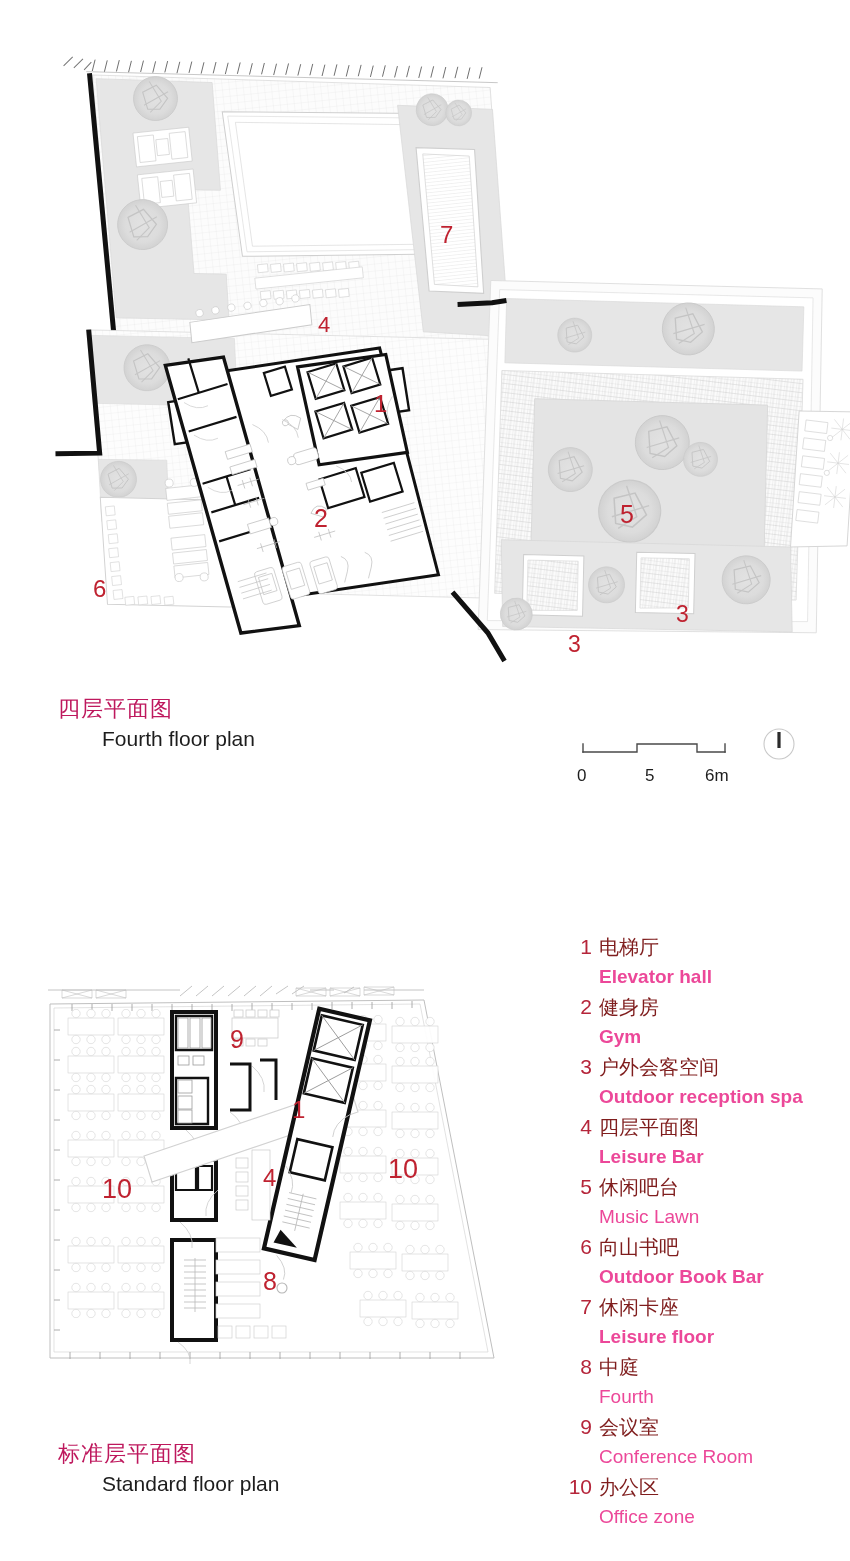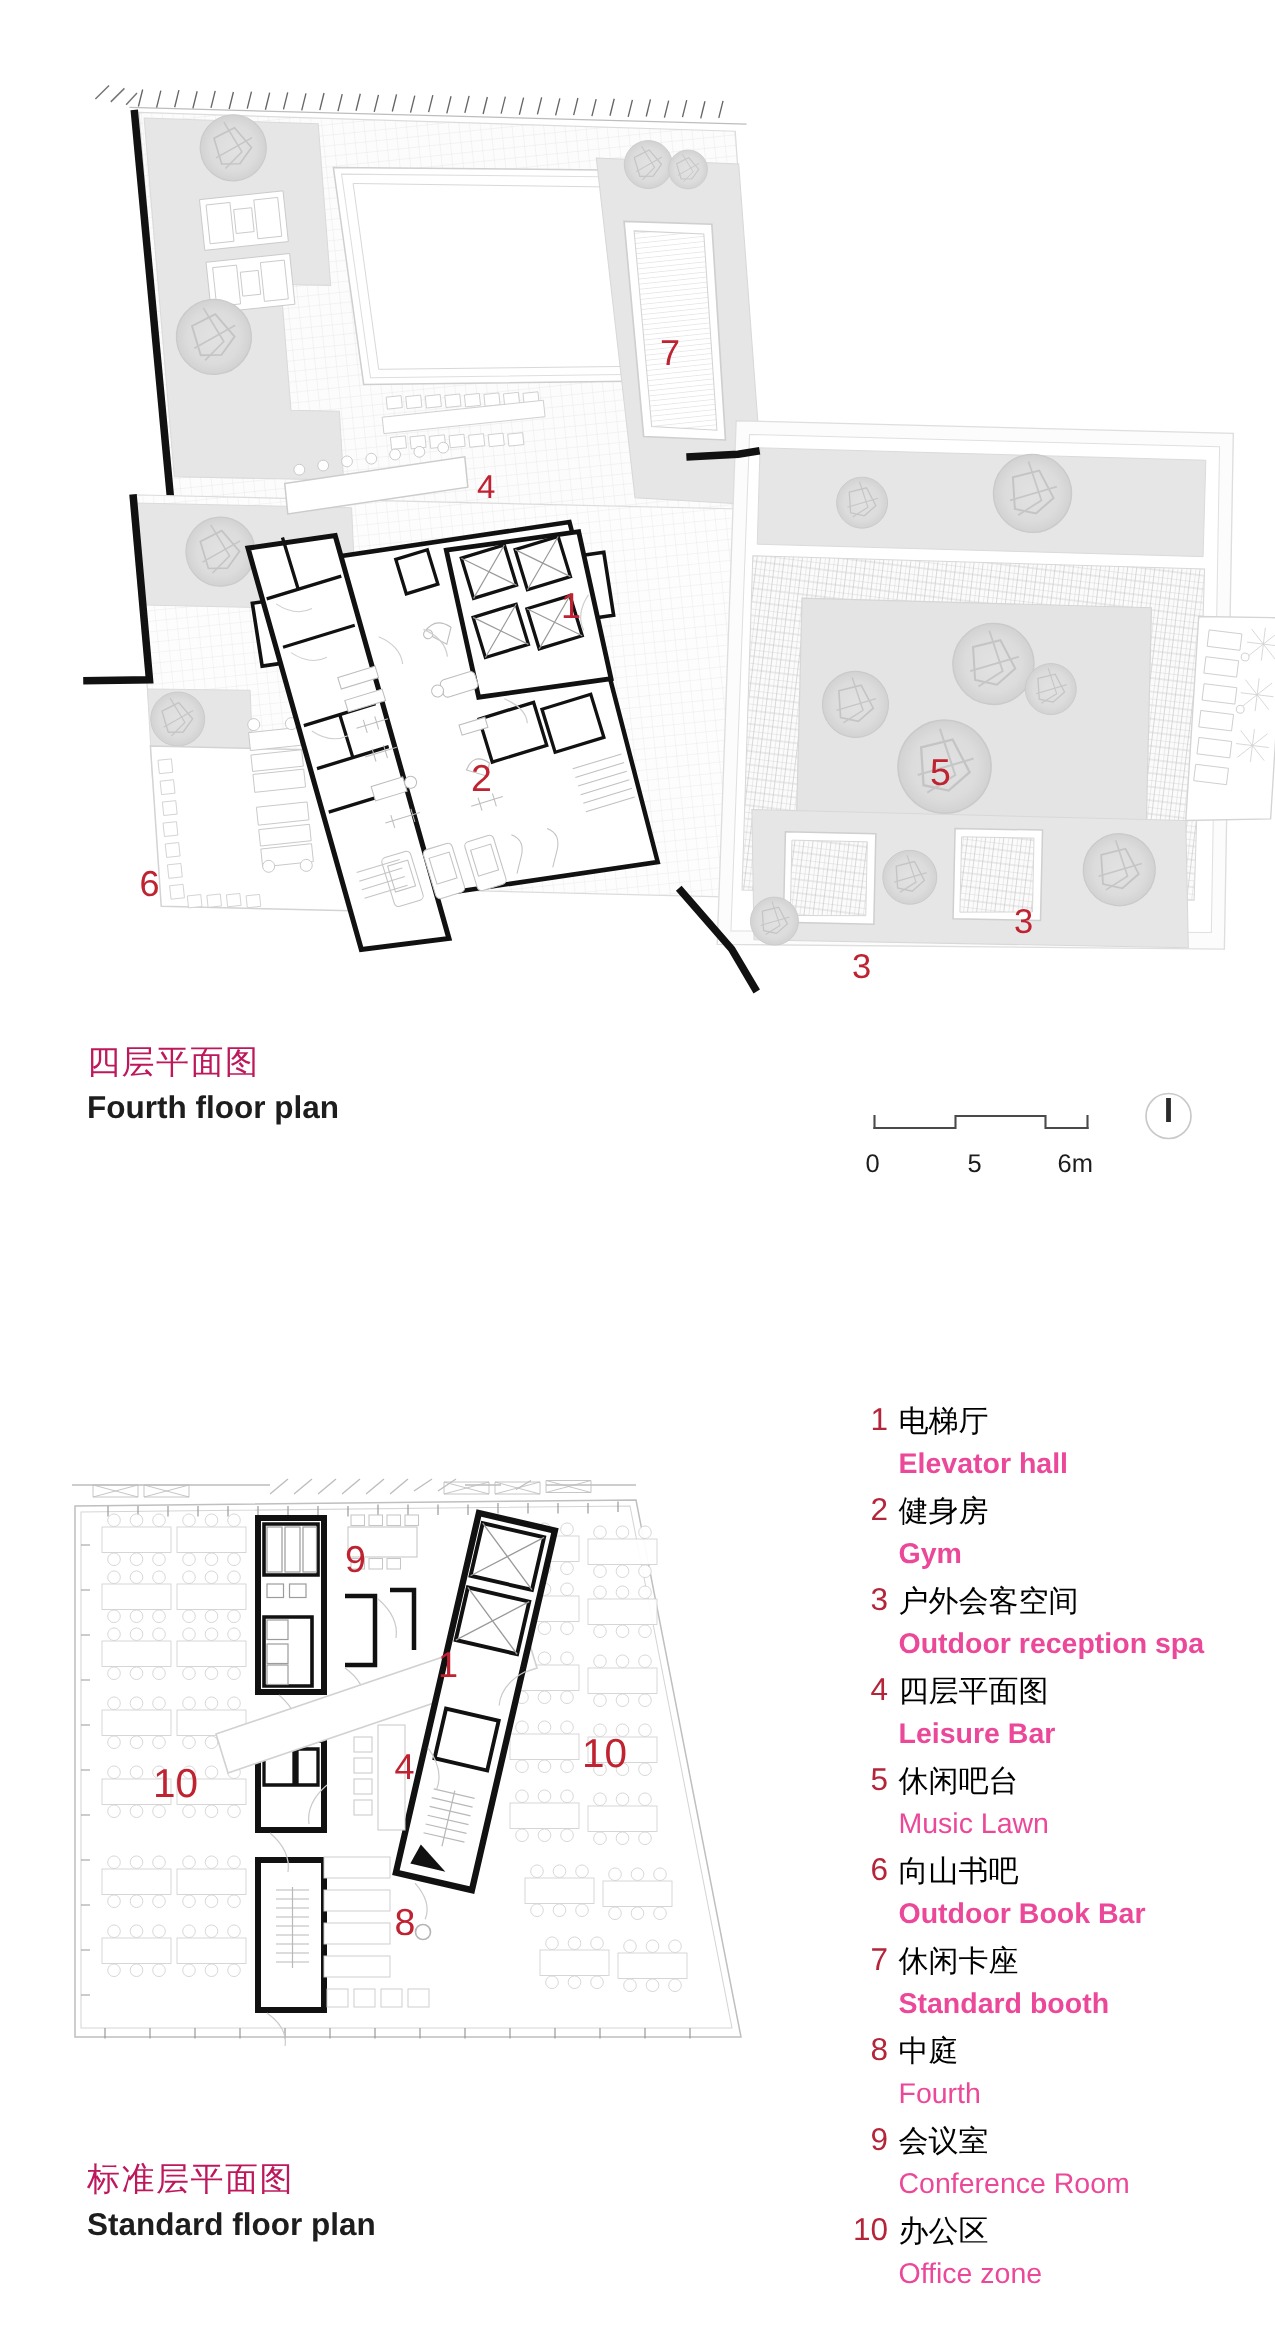--- a/index.html
+++ b/index.html
@@ -10,35 +10,35 @@
   }
   .plan-block{position:absolute;}
   #plan-four{left:0;top:0;width:850px;height:700px;}
   #plan-std{left:20px;top:960px;width:520px;height:430px;}
 
   .title-block{position:absolute;}
   #title-four{left:58px;top:695px;}
   #title-std{left:58px;top:1440px;}
   .title-cn{font-size:22px;letter-spacing:1px;color:#be185d;line-height:1.25;
             font-family:"DejaVu Sans","Liberation Sans",sans-serif;font-weight:400;}
-  .title-en{font-size:21px;color:#1d1d1d;line-height:1.35;margin-top:2px;font-weight:700;}
+  .title-en{font-size:21px;color:#1d1d1d;line-height:1.35;margin-top:2px;font-weight:400;margin-left:44px;}
 
   
   #scalebar{position:absolute;left:575px;top:726px;width:240px;height:72px;}
   .scale-nums{position:absolute;top:40px;left:0;width:200px;height:24px;}
   .scale-nums span{position:absolute;font-size:17px;color:#1d1d1d;}
   #sn0{left:2px;} #sn5{left:70px;} #sn10{left:130px;}
 
   
   #legend{position:absolute;left:560px;top:932px;width:290px;}
   .leg-row{display:flex;align-items:flex-start;margin-bottom:1px;}
   .leg-num{width:32px;text-align:right;flex:0 0 32px;color:#b5253a;
            font-size:21px;line-height:30px;padding-right:7px;}
   .leg-txt{flex:1;}
-  .leg-cn{font-size:20px;line-height:30px;color:#000000;
+  .leg-cn{font-size:20px;line-height:30px;color:#7f1d1d;
           font-family:"DejaVu Sans","Liberation Sans",sans-serif;}
   .leg-en{font-size:19px;line-height:29px;color:#ec4899;font-weight:700;}
   .leg-en.thin{font-weight:400;}
   svg{display:block;}
   .plannum{fill:#bf2230;font-family:"Liberation Sans",sans-serif;}
 </style>
 </head>
 <body>
 
 <div class="plan-block" id="plan-four">
@@ -703,21 +703,21 @@
       <div class="leg-num" style="color: rgb(181, 37, 58);">6</div>
       <div class="leg-txt">
         <div class="leg-cn">向山书吧</div>
         <div class="leg-en">Outdoor Book Bar</div>
       </div>
     </div>
     <div class="leg-row">
       <div class="leg-num" style="color: rgb(181, 37, 58);">7</div>
       <div class="leg-txt">
         <div class="leg-cn">休闲卡座</div>
-        <div class="leg-en">Standard booth</div>
+        <div class="leg-en">Leisure floor</div>
       </div>
     </div>
     <div class="leg-row">
       <div class="leg-num" style="color: rgb(181, 37, 58);">8</div>
       <div class="leg-txt">
         <div class="leg-cn">中庭</div>
         <div class="leg-en thin">Fourth</div>
       </div>
     </div>
     <div class="leg-row">

